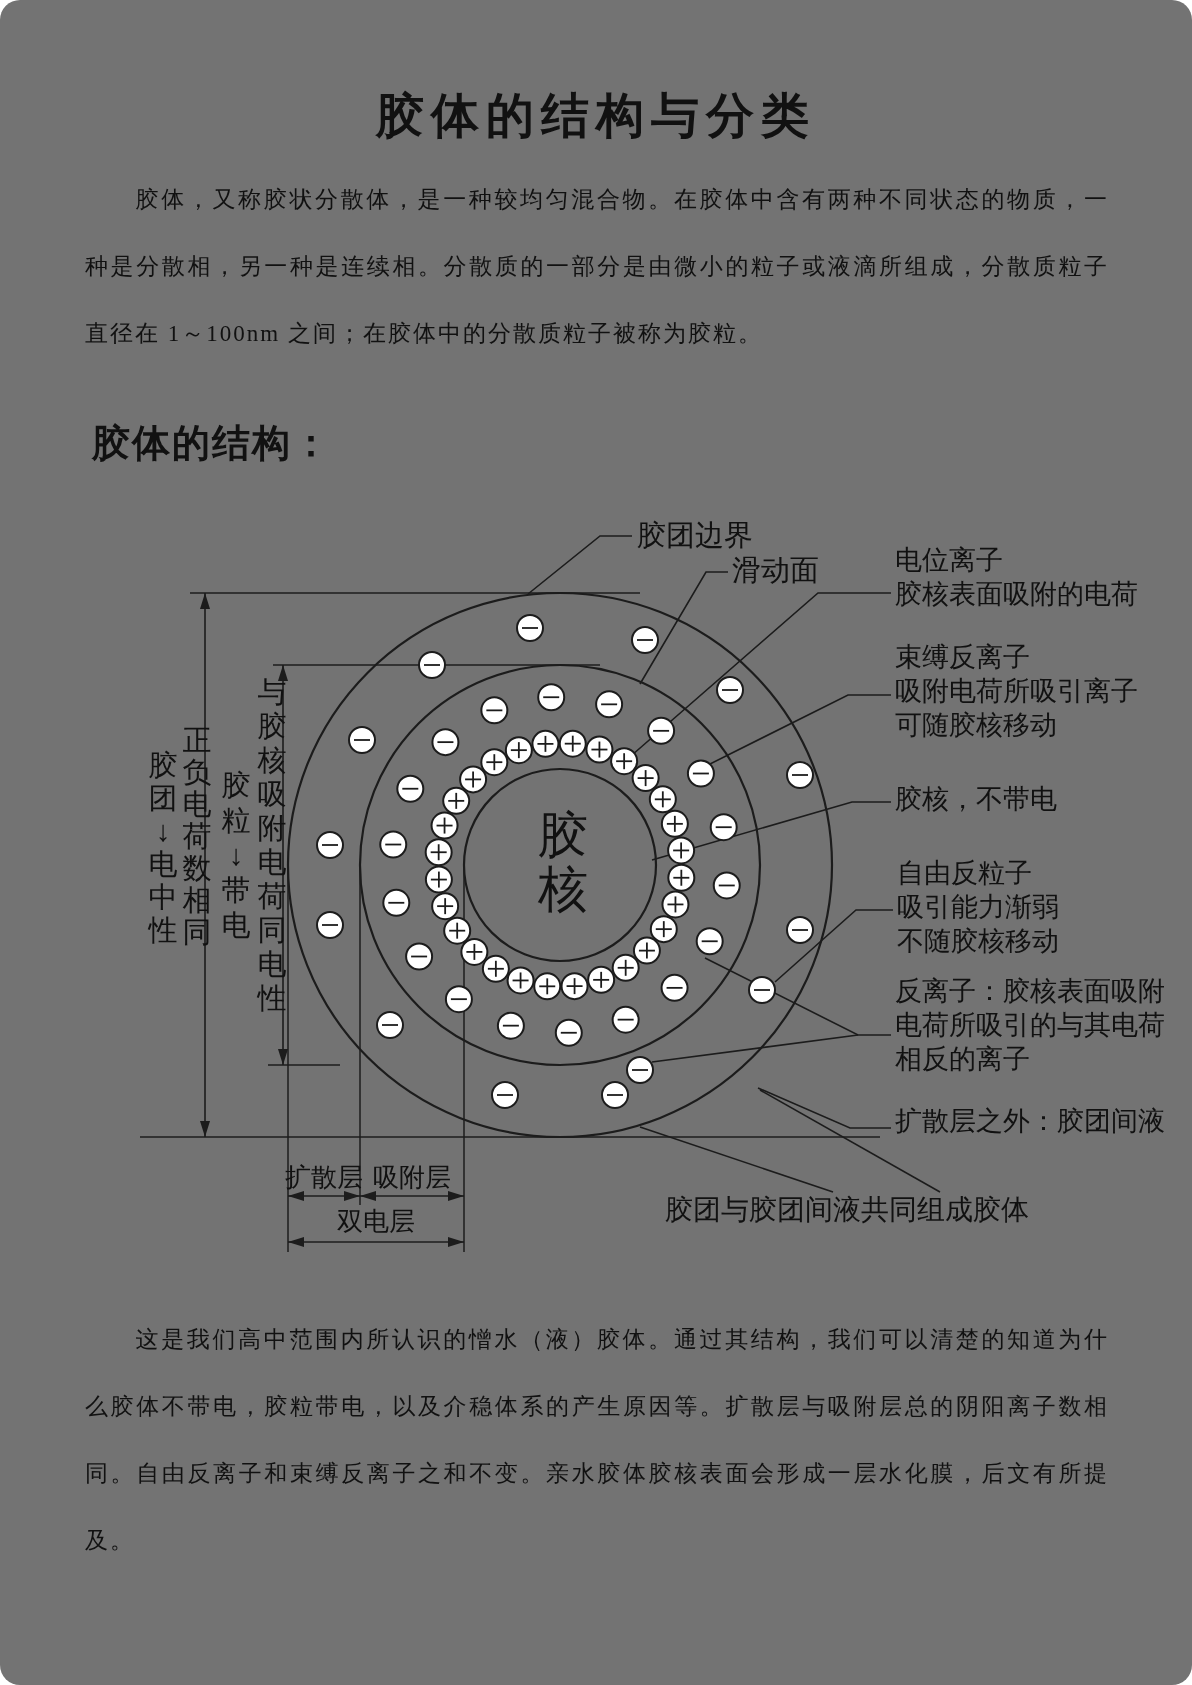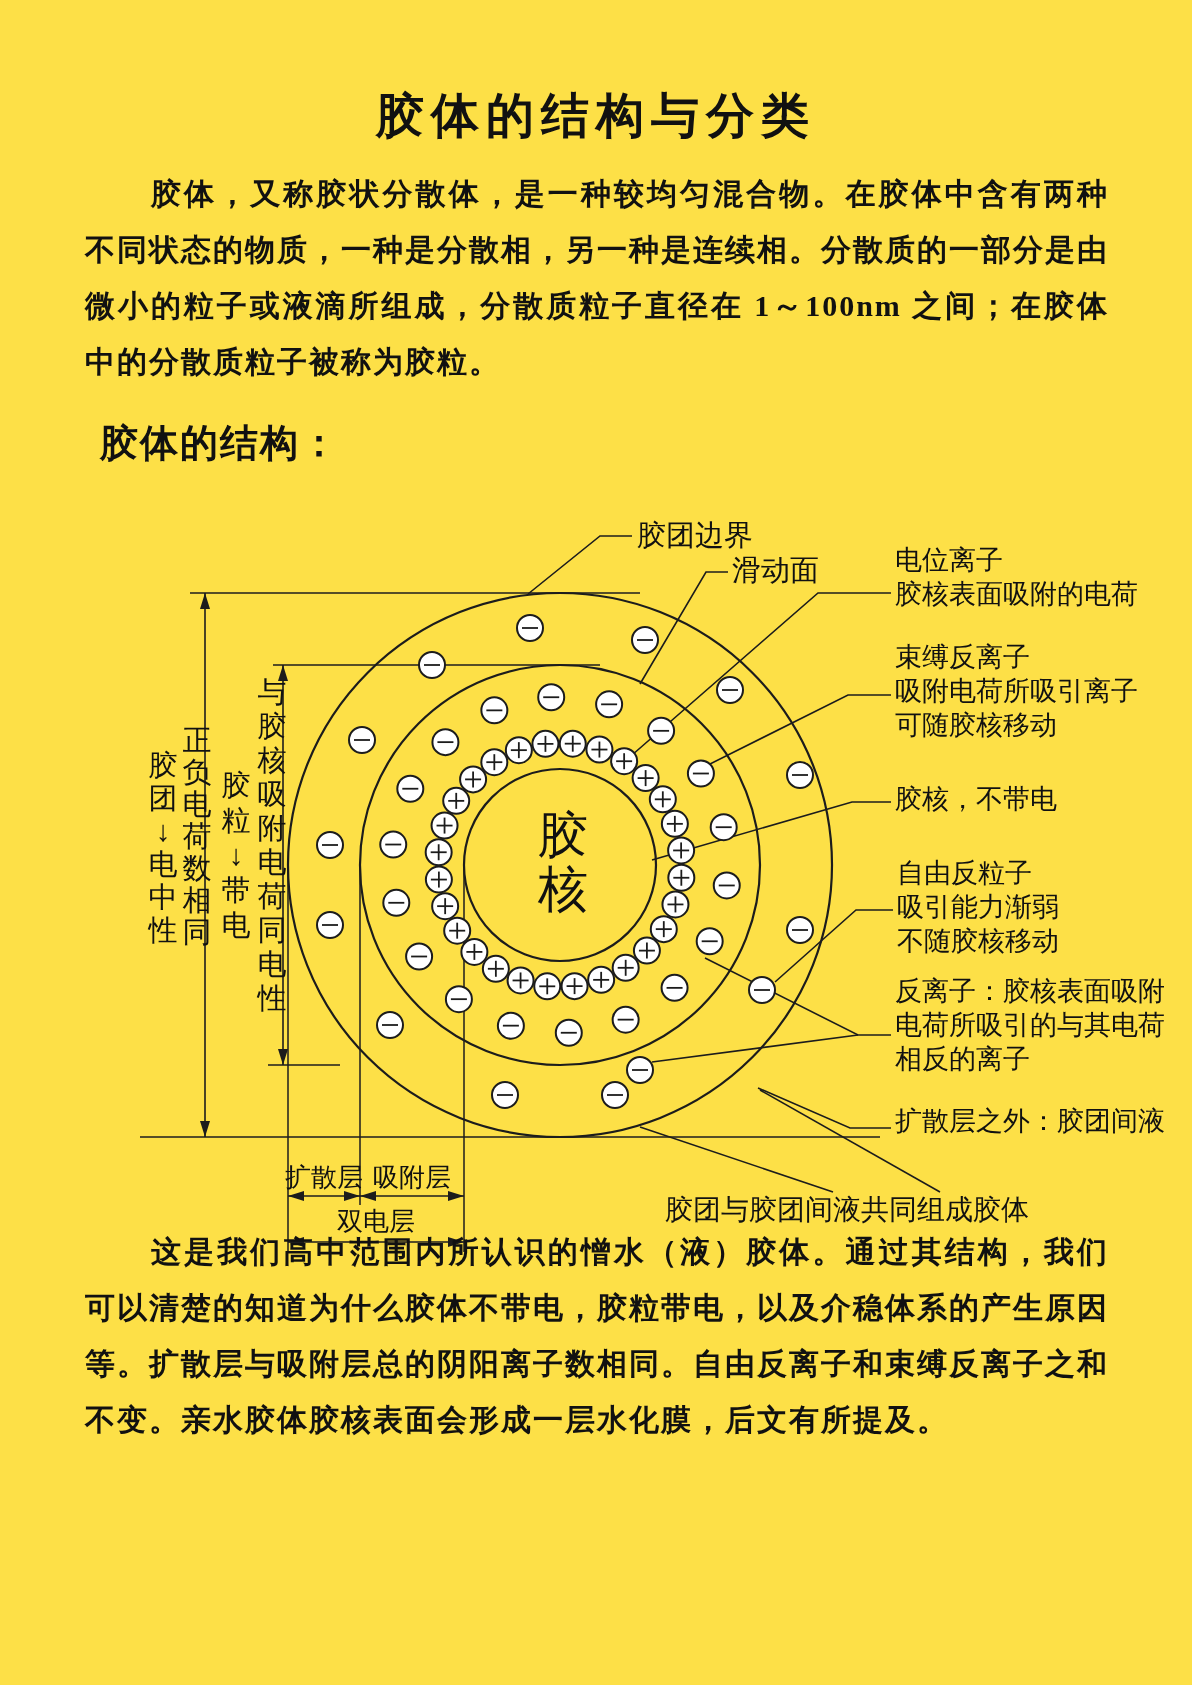--- a/index.html
+++ b/index.html
@@ -1,26 +1,26 @@
 <!DOCTYPE html>
 <html><head>
 <meta charset="utf-8">
 <style>
   * { margin:0; padding:0; box-sizing:border-box; }
   html,body { background:#ffffff; }
   body { width:1192px; height:1685px; position:relative; font-family:"Liberation Serif", serif; color:#111; overflow:hidden; }
-  .page { position:absolute; inset:0; background:#fde047; }
+  .page { position:absolute; inset:0; background:#737373;border-radius:20px; }
   h1.title { position:absolute; top:84px; left:0; width:100%; text-align:center;
              font-size:48px; font-weight:bold; letter-spacing:7px; }
   .body-text { position:absolute; left:85px; width:1024px; }
-  .body-text p { font-size:30px; line-height:56px; letter-spacing:2px;
-                 text-align:justify; text-indent:2.2em;font-weight:bold; }
+  .body-text p { font-size:23px; line-height:67px; letter-spacing:2px;
+                 text-align:justify; text-indent:2.2em; }
   .intro { top:166px; }
-  .outro { top:1224px; }
-  h2.section { position:absolute; top:418px; left:100px; font-size:38px; font-weight:bold; letter-spacing:2px; }
+  .outro { top:1306px; }
+  h2.section { position:absolute; top:418px; left:92px; font-size:38px; font-weight:bold; letter-spacing:2px; }
   svg.diagram { position:absolute; top:470px; left:0; }
   svg text { font-family:"Liberation Serif", serif; fill:#111; }
 </style>
 </head>
 <body>
 
 <div class="page">
   <h1 class="title">胶体的结构与分类</h1>
 
   <div class="body-text intro">

